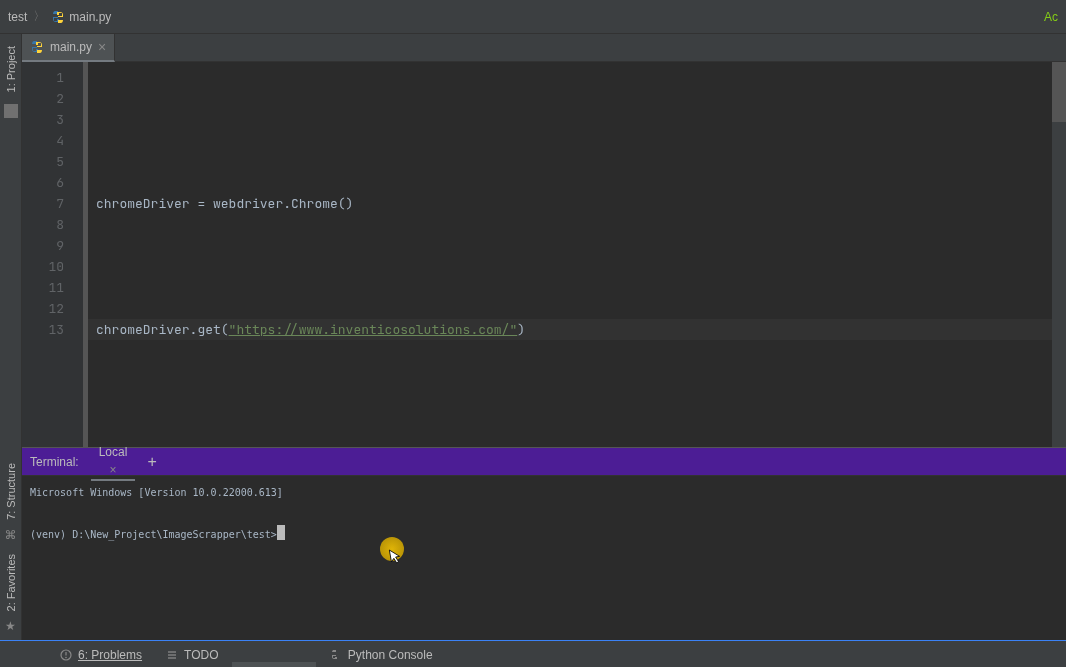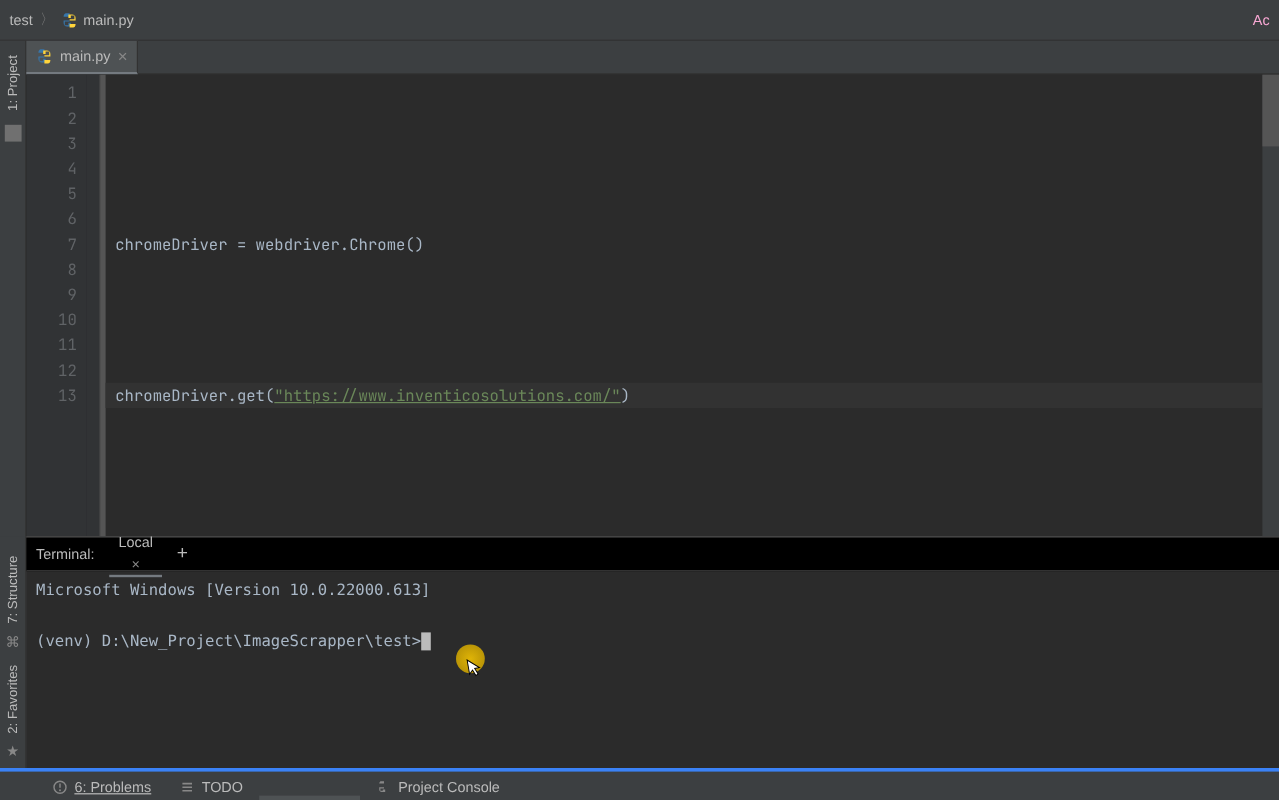--- a/index.html
+++ b/index.html
@@ -19,21 +19,21 @@
   align-items: center;
   padding: 0 8px;
   border-bottom: 1px solid #323232;
 }
 .breadcrumb-item { color: #bbbbbb; display: flex; align-items: center; gap: 4px; }
 .breadcrumb-sep { color: #7a7a7a; margin: 0 6px; }
 .py-icon {
   width: 14px; height: 14px;
   display: inline-flex; align-items: center; justify-content: center;
 }
-.right-side { margin-left: auto; color: #f9a8d4; }
+.right-side { margin-left: auto; color: #84cc16; }
 
 .main-row {
   display: flex;
   height: 413px;
 }
 .sidebar-left {
   width: 22px;
   background: #3c3f41;
   display: flex;
   flex-direction: column;
@@ -135,21 +135,21 @@
 
 .terminal-pane {
   height: 193px;
   background: #2b2b2b;
   border-top: 1px solid #555555;
   display: flex;
   flex-direction: column;
 }
 .terminal-header {
   height: 28px;
-  background: #000000;
+  background: #4c1d95;
   display: flex;
   align-items: center;
   padding: 0 8px;
   gap: 12px;
   border-bottom: 1px solid #323232;
 }
 .terminal-label { color: #bbbbbb; }
 .terminal-tab {
   padding: 2px 8px;
   color: #bbbbbb;
@@ -157,21 +157,21 @@
   align-items: center;
   gap: 4px;
   border-bottom: 2px solid #747a80;
   flex-direction: column;
 }
 .terminal-plus { color: #bbbbbb; font-size: 16px; }
 .terminal-body {
   flex: 1;
   padding: 6px 8px;
   font-family: Consolas, monospace;
-  font-size: 13px;
+  font-size: 10px;
   line-height: 21px;
   color: #a9b7c6;
   position: relative;
 }
 .cursor-block {
   display: inline-block;
   width: 8px; height: 15px;
   background: #bbbbbb;
   vertical-align: text-bottom;
 }
@@ -195,24 +195,24 @@
   display: flex;
   flex-direction: column;
   align-items: center;
   border-right: 1px solid #323232;
   padding-top: 4px;
 }
 
 .statusbar {
   height: 28px;
   background: #3c3f41;
-  border-top: 3px solid #3b82f6;
-  display: flex;
-  align-items: center;
-  padding: 0 8px;
+  border-top: 1px solid #3b82f6;
+  display: flex;
+  align-items: center;
+  padding: 0 24px;
   gap: 4px;
 }
 .status-item {
   padding: 4px 10px;
   color: #bbbbbb;
   display: flex;
   align-items: center;
   gap: 6px;
   font-size: 12px;
 }
@@ -360,15 +360,15 @@
         </svg>
     </span>
     <span>Terminal</span>
   </div>
   <div class="status-item">
     <span class="tiny-icon">
       <svg width="12" height="12" viewBox="0 0 12 12">
           <path fill="#888" d="M3 1h3v2H2v3h4v1H3v2h2v-1h2v2H4c-1 0-2-1-2-2V3c0-1 1-2 1-2z"></path>
         </svg>
     </span>
-    <span>Project Console</span>
+    <span>Python Console</span>
   </div>
 </div>
 
 </body></html>

